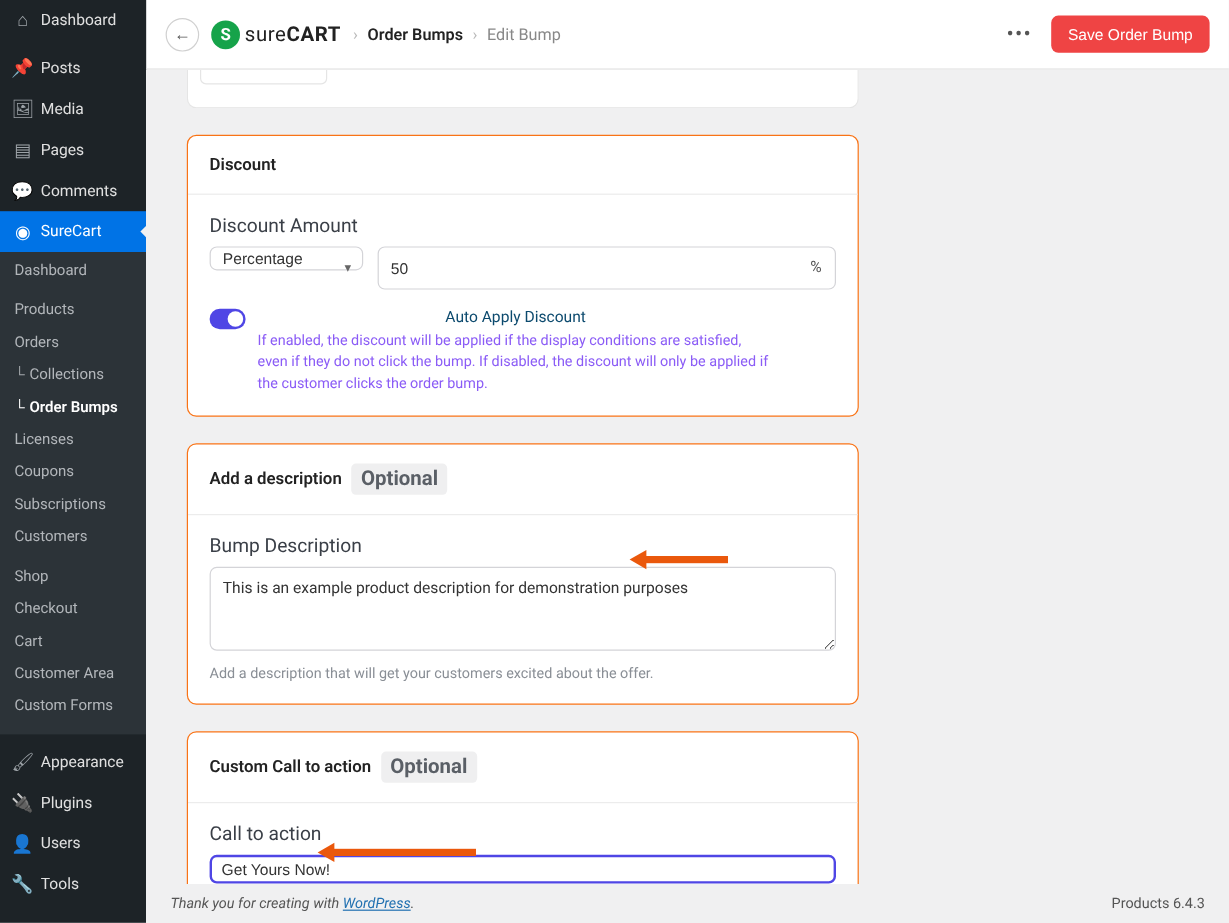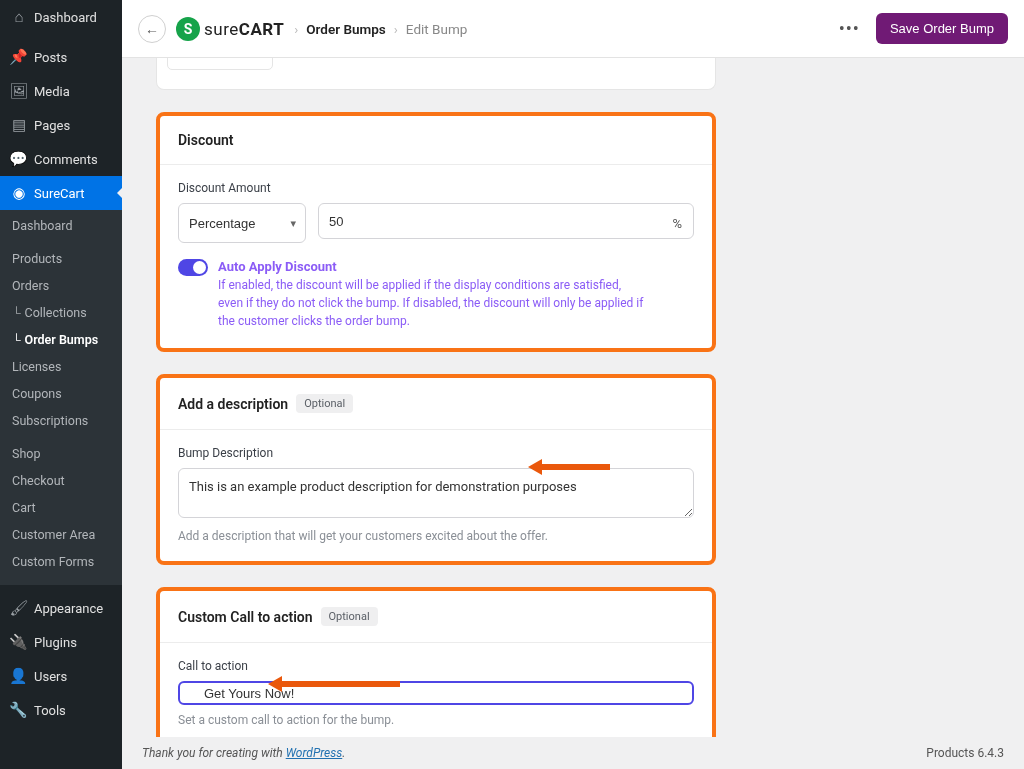--- a/index.html
+++ b/index.html
@@ -25,53 +25,53 @@
   .sc-logo { display:flex; align-items:center; gap:4px; }
   .sc-circle { width:24px; height:24px; border-radius:50%; background:#16a34a; display:flex; align-items:center; justify-content:center; color:#fff; font-weight:700; font-size:14px;}
   .sc-word { font-weight:400; font-size:17px; letter-spacing:0.5px; color:#222;}
   .sc-word b { font-weight:700;}
   .crumbs { display:flex; align-items:center; gap:8px; font-size:13.5px; color:#333; }
   .crumb-sep { color:#bbb; }
   .crumb-strong { font-weight:600; color:#222;}
   .crumb-muted { color:#888; }
   .topbar-spacer { flex:1; }
   .dots { font-size:18px; color:#555; padding:4px 6px; cursor:pointer; letter-spacing:1px;}
-  .save-btn { background:#701a75; color:#fff; border:none; border-radius:6px; padding:8px 14px; font-size:13px; font-weight:500; cursor:pointer; }
+  .save-btn { background:#ef4444; color:#fff; border:none; border-radius:6px; padding:8px 14px; font-size:13px; font-weight:500; cursor:pointer; }
 
   
   .main { position:absolute; left:122px; top:58px; right:0; bottom:0; overflow:auto; background:#f0f0f1; }
   .content { width: 560px; margin: 0 0 0 34px; padding-top: 0;}
   .card-ghost { background:#fff; height: 32px; border-radius:0 0 8px 8px; border:1px solid #e5e5e5; border-top:none; margin-bottom:22px; position:relative;}
   .card-ghost::before { content:''; position:absolute; left:10px; top:-16px; width:104px; height:26px; background:#fff; border:1px solid #e5e5e5; border-radius:5px; }
 
-  .card { background:#fff; border:4px solid #f97316; border-radius:8px; margin-bottom:22px; }
+  .card { background:#fff; border:1px solid #f97316; border-radius:8px; margin-bottom:22px; }
   .card-head { padding:16px 18px; border-bottom:1px solid #ececec; display:flex; align-items:center; gap:8px;}
   .card-head h3 { font-size:14px; font-weight:600; color:#222;}
-  .pill { background:#efeff0; color:#5a5f66; font-size:11px; padding:3px 8px; border-radius:4px; font-weight:400;}
+  .pill { background:#efeff0; color:#5a5f66; font-size:17px; padding:3px 8px; border-radius:4px; font-weight:700;}
   .card-body { padding:16px 18px 18px; }
 
-  .field-label { font-size:12px; color:#3a3f47; margin-bottom:8px; display:block; }
+  .field-label { font-size:16px; color:#3a3f47; margin-bottom:8px; display:block; }
   .row-2 { display:flex; gap:12px; }
   .select-wrap { position:relative; flex:0 0 128px; }
-  .select-wrap select { width:100%; height:40px; border:1px solid #d4d4d8; border-radius:6px; padding:0 28px 0 10px; font-size:13px; appearance:none; background:#fff; color:#333; }
+  .select-wrap select { width:100%; height:20px; border:1px solid #d4d4d8; border-radius:6px; padding:0 28px 0 10px; font-size:13px; appearance:none; background:#fff; color:#333; }
   .select-wrap::after { content:'▾'; position:absolute; right:10px; top:50%; transform:translateY(-50%); color:#666; font-size:11px; pointer-events:none;}
   .input-wrap { flex:1; position:relative;}
   .input-wrap input { width:100%; height:36px; border:1px solid #d4d4d8; border-radius:6px; padding:0 40px 0 10px; font-size:13px; color:#333;}
   .unit { position:absolute; right:12px; top:50%; transform:translateY(-50%); color:#555; font-size:13px;}
 
   .toggle-row { display:flex; gap:10px; margin-top:16px; align-items:flex-start;}
   .toggle { width:30px; height:17px; background:#4f46e5; border-radius:10px; position:relative; flex-shrink:0; cursor:pointer;}
   .toggle::after { content:''; position:absolute; width:13px; height:13px; background:#fff; border-radius:50%; top:2px; right:2px;}
-  .toggle-row .tl { font-size:13px; font-weight:700; color:#8b5cf6; }
+  .toggle-row .tl { font-size:13px; font-weight:400; color:#0c4a6e;text-align:center; }
   .toggle-row .td { font-size:12px; color:#8b5cf6; line-height:1.5; margin-top:2px; max-width:430px;}
 
-  .textarea { width:100%; border:1px solid #d4d4d8; border-radius:6px; padding:10px; font-size:13px; font-family:inherit; height:50px; resize:both; color:#333;}
+  .textarea { width:100%; border:1px solid #d4d4d8; border-radius:6px; padding:10px; font-size:13px; font-family:inherit; height:70px; resize:both; color:#333;}
   .hint { font-size:12px; color:#8a8f96; margin-top:8px;}
 
-  .cta-input { width:100%; height:24px; border:2px solid #4f46e5; border-radius:6px; padding:0 24px; font-size:13px; outline:none; color:#333;}
+  .cta-input { width:100%; height:24px; border:2px solid #4f46e5; border-radius:6px; padding:0 8px; font-size:13px; outline:none; color:#333;}
 
   
   .arrow { position:absolute; height:14px; pointer-events:none;}
   .arrow .shaft { position:absolute; height:6px; background:#ea580c; top:4px; right:0;}
   .arrow .head { position:absolute; left:0; top:-1px; width:0; height:0; border:8px solid transparent; border-right:14px solid #ea580c;}
 
   
   .footer { position:absolute; left:122px; right:0; bottom:0; height:32px; background:#f0f0f1; display:flex; align-items:center; justify-content:space-between; padding:0 20px; font-size:12px; color:#555; font-style:italic;}
   .footer a { color:#2271b1; }
   .footer .ver { font-style:normal; color:#555;}
@@ -109,20 +109,21 @@
   <div class="subgroup">
     <span class="subitem pad">Dashboard</span>
     <div class="group-gap"></div>
     <span class="subitem pad">Products</span>
     <span class="subitem pad">Orders</span>
     <span class="subitem pad"><span class="tree-pre">└</span><span>Collections</span></span>
     <span class="subitem pad bold"><span class="tree-pre" style="color:#fff">└</span><span>Order Bumps</span></span>
     <span class="subitem pad">Licenses</span>
     <span class="subitem pad">Coupons</span>
     <span class="subitem pad">Subscriptions</span>
+    <span class="subitem pad">Customers</span>
     <div class="group-gap"></div>
     <span class="subitem pad">Shop</span>
     <span class="subitem pad">Checkout</span>
     <span class="subitem pad">Cart</span>
     <span class="subitem pad">Customer Area</span>
     <span class="subitem pad">Custom Forms</span>
     <div class="group-gap"></div>
   </div>
 
   <div class="group-gap"></div>

